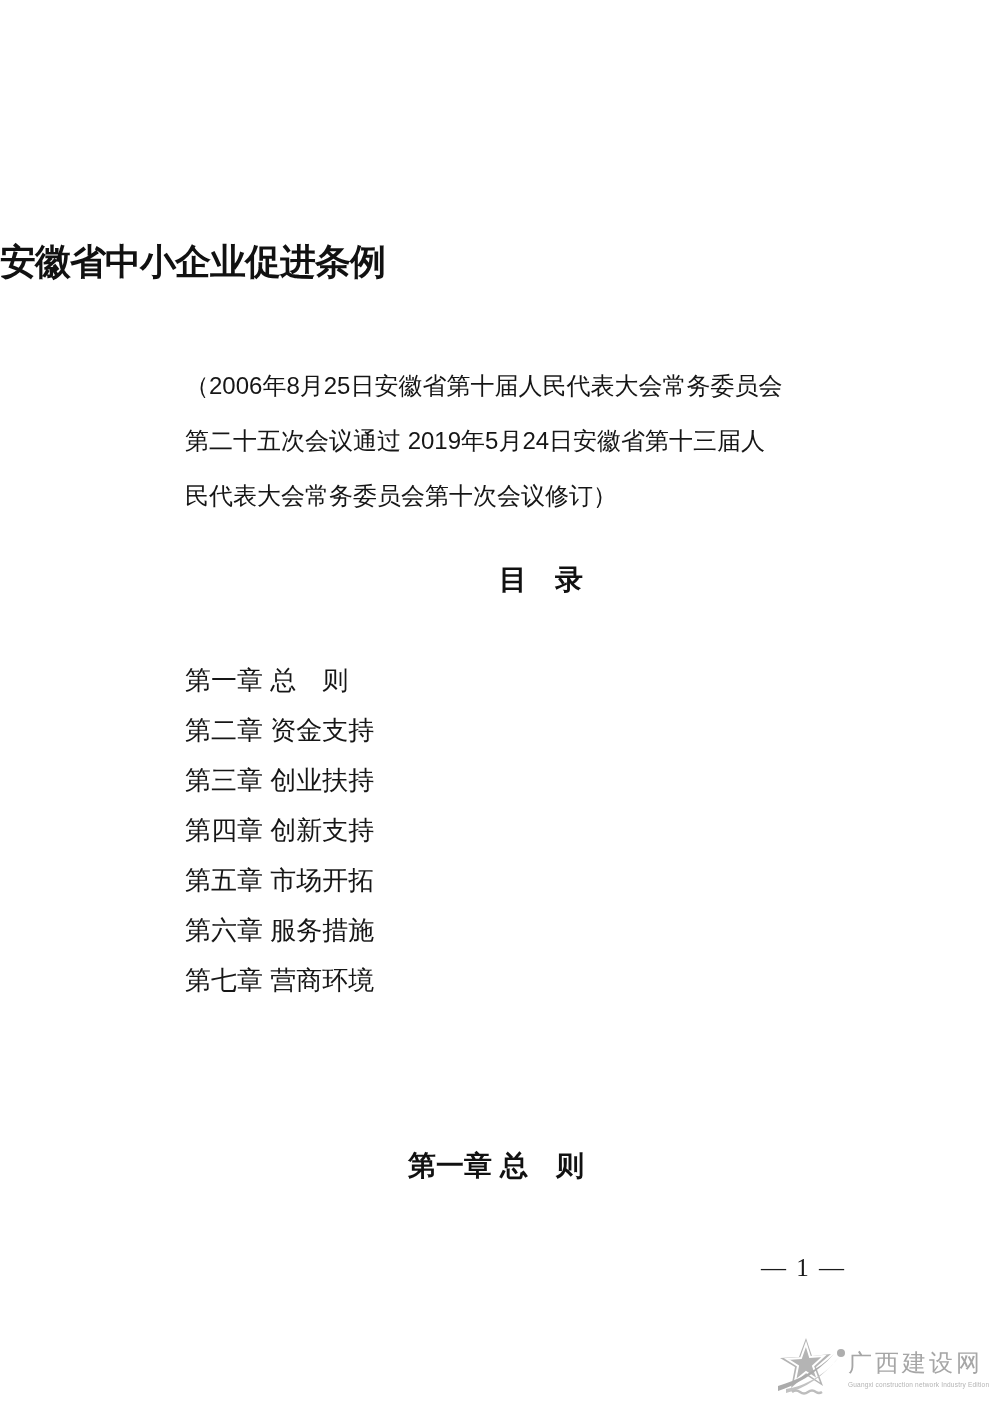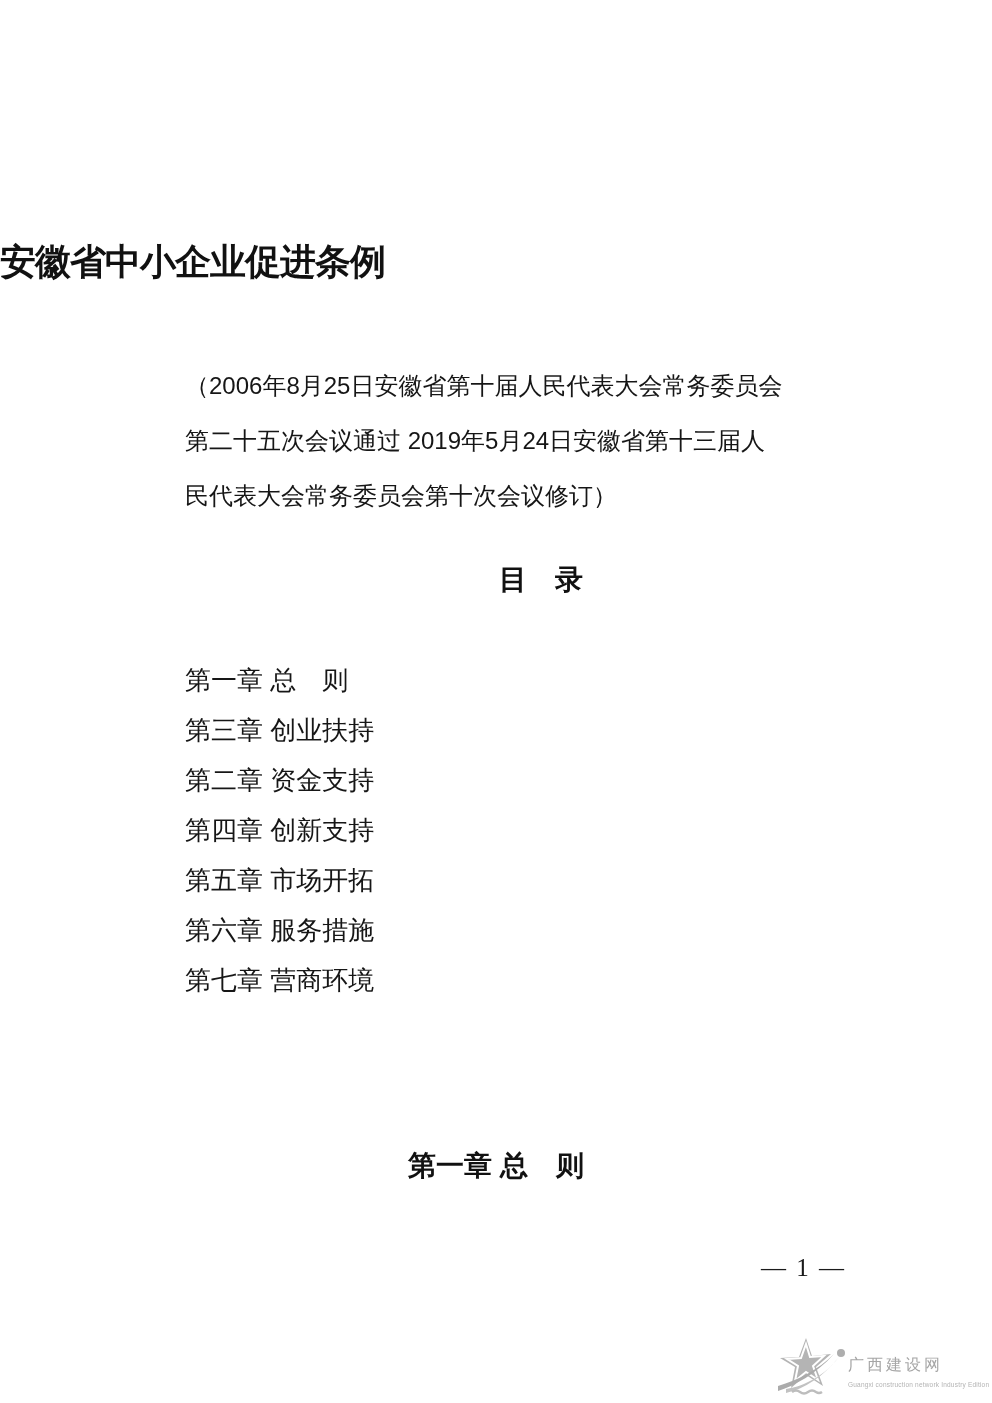--- a/index.html
+++ b/index.html
@@ -99,22 +99,22 @@
   .wm-logo {
     flex: 0 0 auto;
     width: 72px;
     height: 62px;
   }
   .wm-text {
     flex: 0 0 auto;
     padding-top: 16px;
   }
   .wm-name {
-    font-family: Liberation Serif, serif;
-    font-size: 16px;
+    font-family: Liberation Mono, monospace;
+    font-size: 24px;
     line-height: 26px;
     letter-spacing: 3px;
     color: #a6a6a6;
     white-space: nowrap;
   }
   .wm-tagline {
     margin-top: 3px;
     font-size: 6.5px;
     letter-spacing: 0.2px;
     color: #b3b3b3;
@@ -131,22 +131,22 @@
   <div class="preamble">
     <div class="pline">（2006年8月25日安徽省第十届人民代表大会常务委员会</div>
     <div class="pline">第二十五次会议通过 2019年5月24日安徽省第十三届人</div>
     <div class="pline">民代表大会常务委员会第十次会议修订）</div>
   </div>
 
   <div class="toc-heading">目　录</div>
 
   <div class="toc-list">
     <div class="toc-item">第一章 总　则</div>
+    <div class="toc-item">第二章 资金支持</div>
     <div class="toc-item">第三章 创业扶持</div>
-    <div class="toc-item">第二章 资金支持</div>
     <div class="toc-item">第四章 创新支持</div>
     <div class="toc-item">第五章 市场开拓</div>
     <div class="toc-item">第六章 服务措施</div>
     <div class="toc-item">第七章 营商环境</div>
   </div>
 
   <div class="chapter-heading">第一章 总　则</div>
 
   <div class="page-number">— 1 —</div>
 

